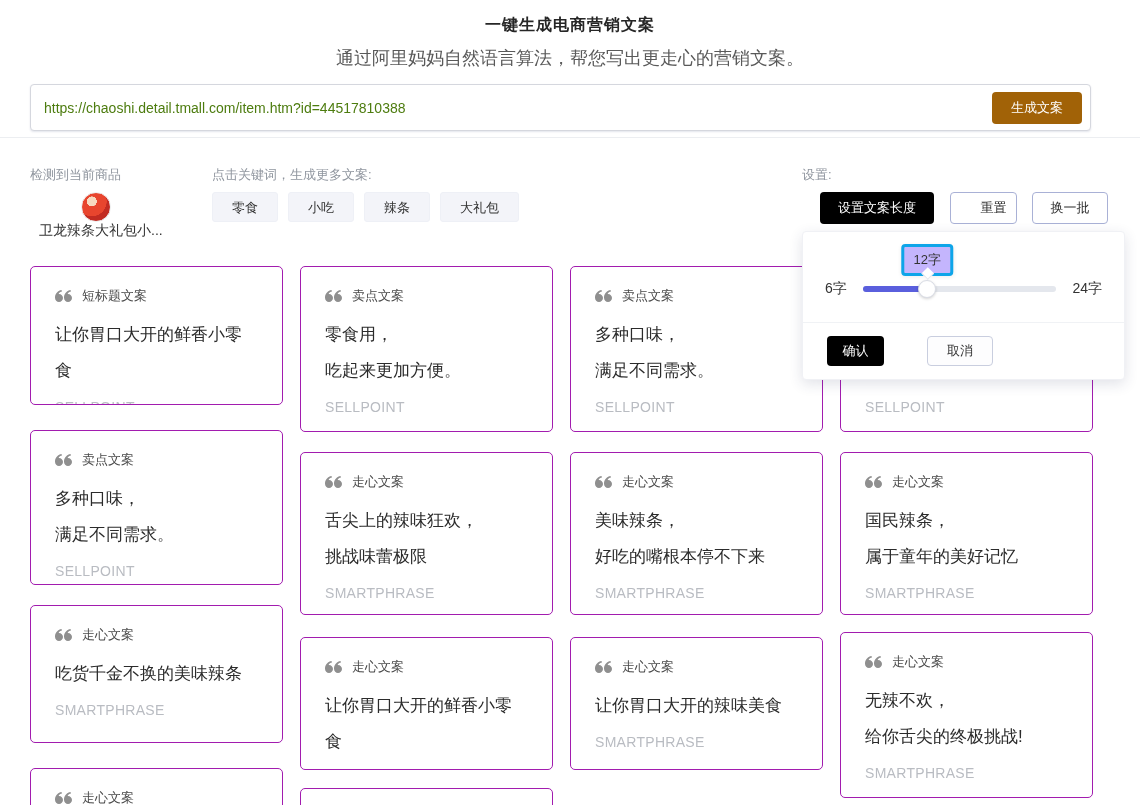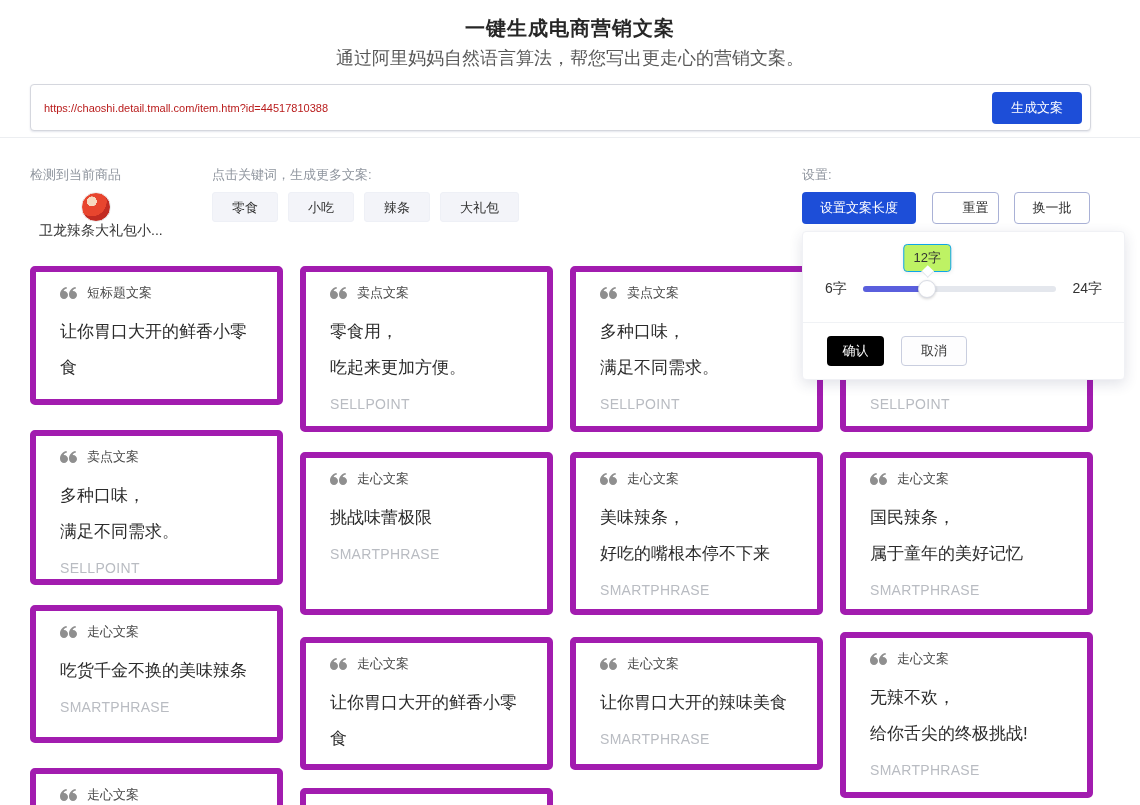--- a/index.html
+++ b/index.html
@@ -2,30 +2,30 @@
 <html><head>
 <meta charset="utf-8">
 <style>
   * { margin:0; padding:0; box-sizing:border-box; }
   html,body { width:1140px; height:805px; overflow:hidden; background:#fff;
     font-family:"Liberation Sans","DejaVu Sans",sans-serif; }
   .page { position:relative; width:1140px; height:805px; background:#fff; }
 
   
   .page-title { position:absolute; top:15px; left:0; width:100%; text-align:center;
-    font-size:20px; font-weight:700; color:#262626; letter-spacing:1px; }
+    font-size:16px; font-weight:700; color:#262626; letter-spacing:1px; }
   .page-subtitle { position:absolute; top:46px; left:0; width:100%; text-align:center;
     font-size:18px; color:#595959; }
 
   
   .url-box { position:absolute; left:30px; top:84px; width:1061px; height:47px;
     border:1px solid #d5d7de; border-radius:4px; background:#fff;
     box-shadow:0 1px 2px rgba(60,70,120,.14); }
   .url-input { position:absolute; left:1px; top:1px; height:43px; width:950px;
-    border:none; outline:none; padding-left:12px; font-size:11px; color:#b91c1c;
+    border:none; outline:none; padding-left:12px; font-size:14px; color:#4d7c0f;
     font-family:inherit; background:transparent; }
   .generate-btn { position:absolute; right:8px; top:7px; width:90px; height:32px;
     border:none; border-radius:4px; color:#fff; font-size:13px; cursor:pointer;
     font-family:inherit; }
   .top-divider { position:absolute; left:0; top:137px; width:1140px; height:1px;
     background:#eceef1; }
 
   
   .muted-label { position:absolute; font-size:13px; color:#8f959e; }
   .product-row { position:absolute; left:30px; top:192px; display:flex; align-items:center;flex-direction:column; }
@@ -39,83 +39,83 @@
     color:#333; cursor:pointer; }
   .settings-row { position:absolute; left:802px; top:192px; display:flex; align-items:center; }
   .btn { height:32px; border-radius:4px; font-size:13px; cursor:pointer; font-family:inherit; }
   .btn-primary { border:none; color:#fff; }
   .btn-outline { background:#fff; border:1px solid #a9b1d6; color:#2b2b2b; }
   .set-length-btn { width:114px; }
   .reset-btn { width:67px; margin-left:16px;padding-left:20px; }
   .refresh-btn { width:76px; margin-left:15px; }
 
   
-  .card { position:absolute; width:253px; background:#fff; border:6px solid #a21caf;
-    border-radius:5px; padding:12px 24px; overflow:hidden; cursor:pointer; z-index:1; }
+  .card { position:absolute; width:253px; background:#fff; border:1px solid #a21caf;
+    border-radius:5px; padding:20px 24px; overflow:hidden; cursor:pointer; z-index:1; }
   .card-head { display:flex; align-items:center; height:18px; color:#4a4a4a; font-size:13px; }
   .quote-icon { color:#8f8f8f; margin-right:10px; display:inline-flex; }
   .card-body { margin-top:12px; font-size:17px; color:#2b2b2b; line-height:36px; }
   .card-foot { margin-top:10px; font-size:14px; color:#b9bcc2; letter-spacing:.3px; }
 
   
   .length-popup { position:absolute; left:802px; top:231px; width:323px; height:149px;
     background:#fff; border:1px solid #f0f1f5; border-radius:4px; z-index:10;
     box-shadow:0 4px 14px rgba(40,50,90,.14); }
   .popup-body { position:relative; height:91px; border-bottom:1px solid #f0f2f5; }
   .slider-row { position:absolute; left:22px; right:22px; top:48px; display:flex; align-items:center; }
   .slider-min, .slider-max { font-size:14px; color:#333; flex:0 0 auto; }
   .track-wrap { flex:1; margin:0 16px; position:relative; height:18px; }
   .track { position:absolute; left:0; right:0; top:6px; height:6px; border-radius:3px;
     background:#e4e7ed; cursor:pointer; }
   .track-fill { position:absolute; left:0; top:6px; height:6px; border-radius:3px; }
   .slider-handle { position:absolute; top:0; width:18px; height:18px; border-radius:50%;
     background:#fff; border:1px solid #d9dce5; box-shadow:0 1px 3px rgba(0,0,0,.18);
     transform:translateX(-50%); cursor:grab; }
   .slider-tooltip { position:absolute; top:-36px; transform:translateX(-50%);
-    background:#bef264; border:1px solid #0ea5e9; border-radius:4px; padding:4px 9px;
+    background:#c4b5fd; border:3px solid #0ea5e9; border-radius:4px; padding:4px 9px;
     font-size:13px; color:#333; white-space:nowrap; box-shadow:0 1px 4px rgba(0,0,0,.07); }
   .slider-tooltip::after { content:''; position:absolute; left:50%; bottom:-5px;
     width:8px; height:8px; margin-left:-4px; background:#fff; transform:rotate(45deg);
     border-right:1px solid #e2e5ec; border-bottom:1px solid #e2e5ec; }
   .popup-footer { display:flex; align-items:center; padding:13px 24px; }
   .confirm-btn { width:57px; height:30px; border:none; }
-  .cancel-btn { width:66px; height:30px; margin-left:17px; background:#fdfdfe;
+  .cancel-btn { width:66px; height:30px; margin-left:43px; background:#fdfdfe;
     border:1px solid #c9cedf; color:#333; }
 </style>
 </head>
 <body>
 
 <div class="page">
 
   <div class="page-title">一键生成电商营销文案</div>
   <div class="page-subtitle">通过阿里妈妈自然语言算法，帮您写出更走心的营销文案。</div>
 
   <div class="url-box">
     <input class="url-input" type="text" value="https://chaoshi.detail.tmall.com/item.htm?id=44517810388" style="">
-    <button class="generate-btn" style="background: #1d4ed8;">生成文案</button>
+    <button class="generate-btn" style="background: #a16207;">生成文案</button>
   </div>
   <div class="top-divider"></div>
 
   <div class="muted-label" style="left:30px; top:166px;">检测到当前商品</div>
   <div class="product-row">
     <div class="product-avatar"></div>
     <div class="product-name">卫龙辣条大礼包小...</div>
   </div>
 
   <div class="muted-label" style="left:212px; top:166px;">点击关键词，生成更多文案:</div>
   <div class="tags-row">
       <span class="keyword-tag">零食</span>
       <span class="keyword-tag">小吃</span>
       <span class="keyword-tag">辣条</span>
       <span class="keyword-tag">大礼包</span>
     </div>
 
   <div class="muted-label" style="left:802px; top:166px;">设置:</div>
   <div class="settings-row">
-    <button class="btn btn-primary set-length-btn" style="background: #1d4ed8;">设置文案长度</button>
+    <button class="btn btn-primary set-length-btn" style="background: #000000; margin-left: 18px;">设置文案长度</button>
     <button class="btn btn-outline reset-btn">重置</button>
     <button class="btn btn-outline refresh-btn">换一批</button>
   </div>
 
   <div>
       <div class="card" style="left: 30px; top: 266px; height: 139px;">
     <div class="card-head">
       <span class="quote-icon">
         <svg width="17" height="12" viewBox="0 0 34 24" fill="currentColor">
           <g transform="rotate(180 17 12)">
@@ -209,20 +209,21 @@
         <svg width="17" height="12" viewBox="0 0 34 24" fill="currentColor">
           <g transform="rotate(180 17 12)">
             <path d="M8 0C3.6 0 0 3.6 0 8c0 4.4 3.6 8 8 8 .3 0 .5 0 .8-.1C7.6 18.6 5 20.5 2 21l1 3c6.5-1.3 13-6.5 13-15.3C16 3.9 12.4 0 8 0z"></path>
             <path d="M26 0c-4.4 0-8 3.6-8 8 0 4.4 3.6 8 8 8 .3 0 .5 0 .8-.1-1.2 2.7-3.8 4.6-6.8 5.1l1 3c6.5-1.3 13-6.5 13-15.3C34 3.9 30.4 0 26 0z"></path>
           </g>
         </svg>
       </span>
       <span>走心文案</span>
     </div>
     <div class="card-body">
+          <div>舌尖上的辣味狂欢，</div>
           <div>挑战味蕾极限</div>
         </div>
     <div class="card-foot">SMARTPHRASE</div>
   </div>
       <div class="card" style="left: 570px; top: 452px; height: 163px;">
     <div class="card-head">
       <span class="quote-icon">
         <svg width="17" height="12" viewBox="0 0 34 24" fill="currentColor">
           <g transform="rotate(180 17 12)">
             <path d="M8 0C3.6 0 0 3.6 0 8c0 4.4 3.6 8 8 8 .3 0 .5 0 .8-.1C7.6 18.6 5 20.5 2 21l1 3c6.5-1.3 13-6.5 13-15.3C16 3.9 12.4 0 8 0z"></path>

